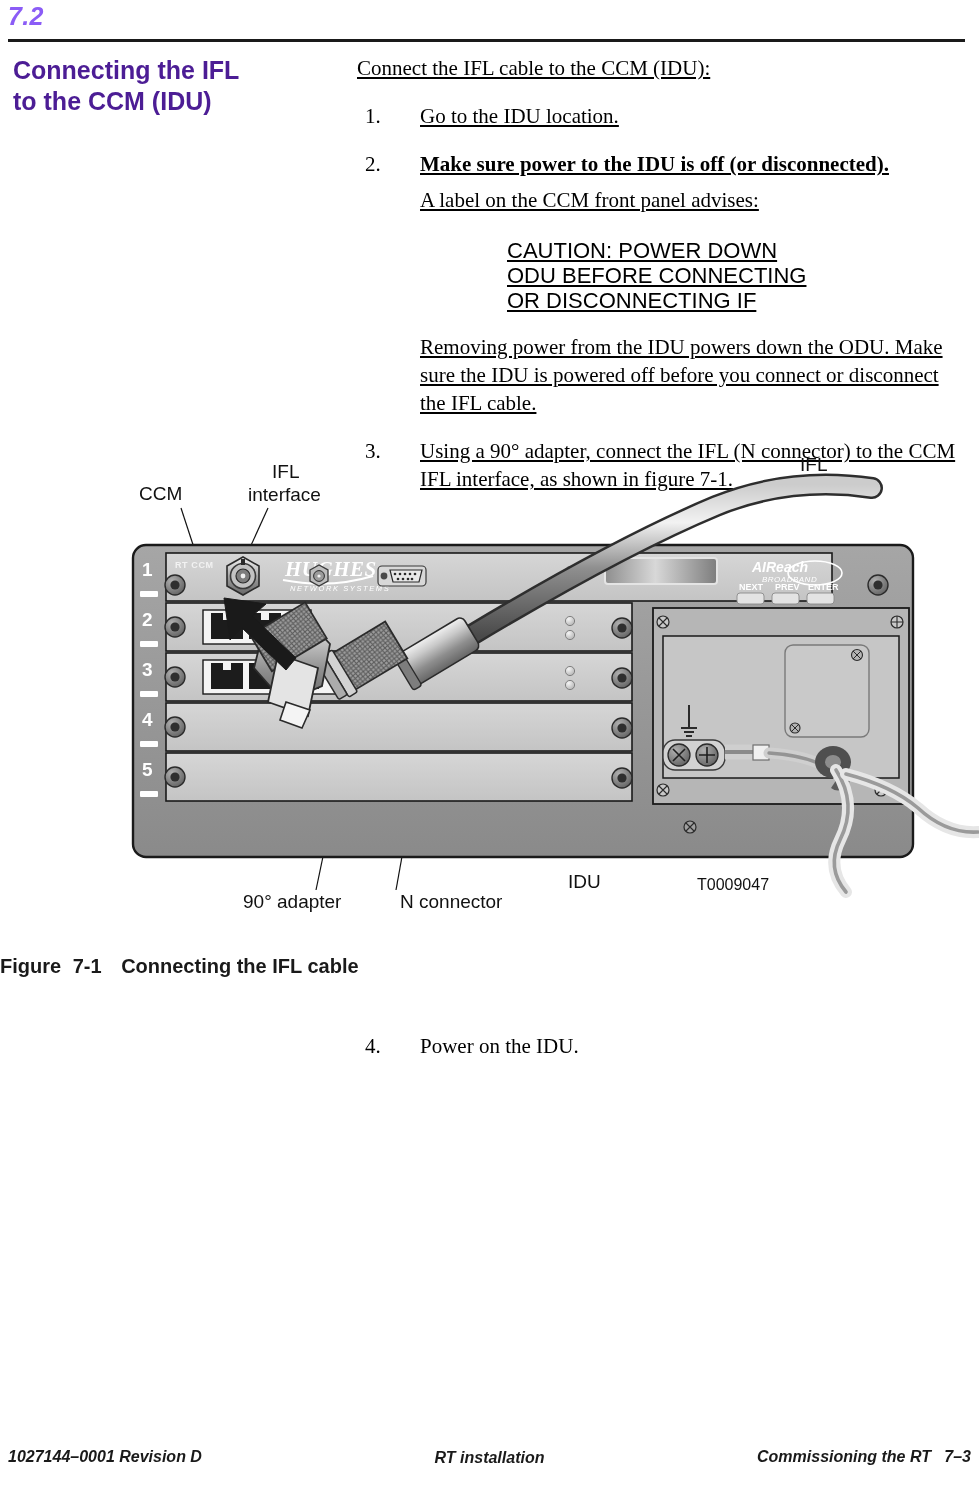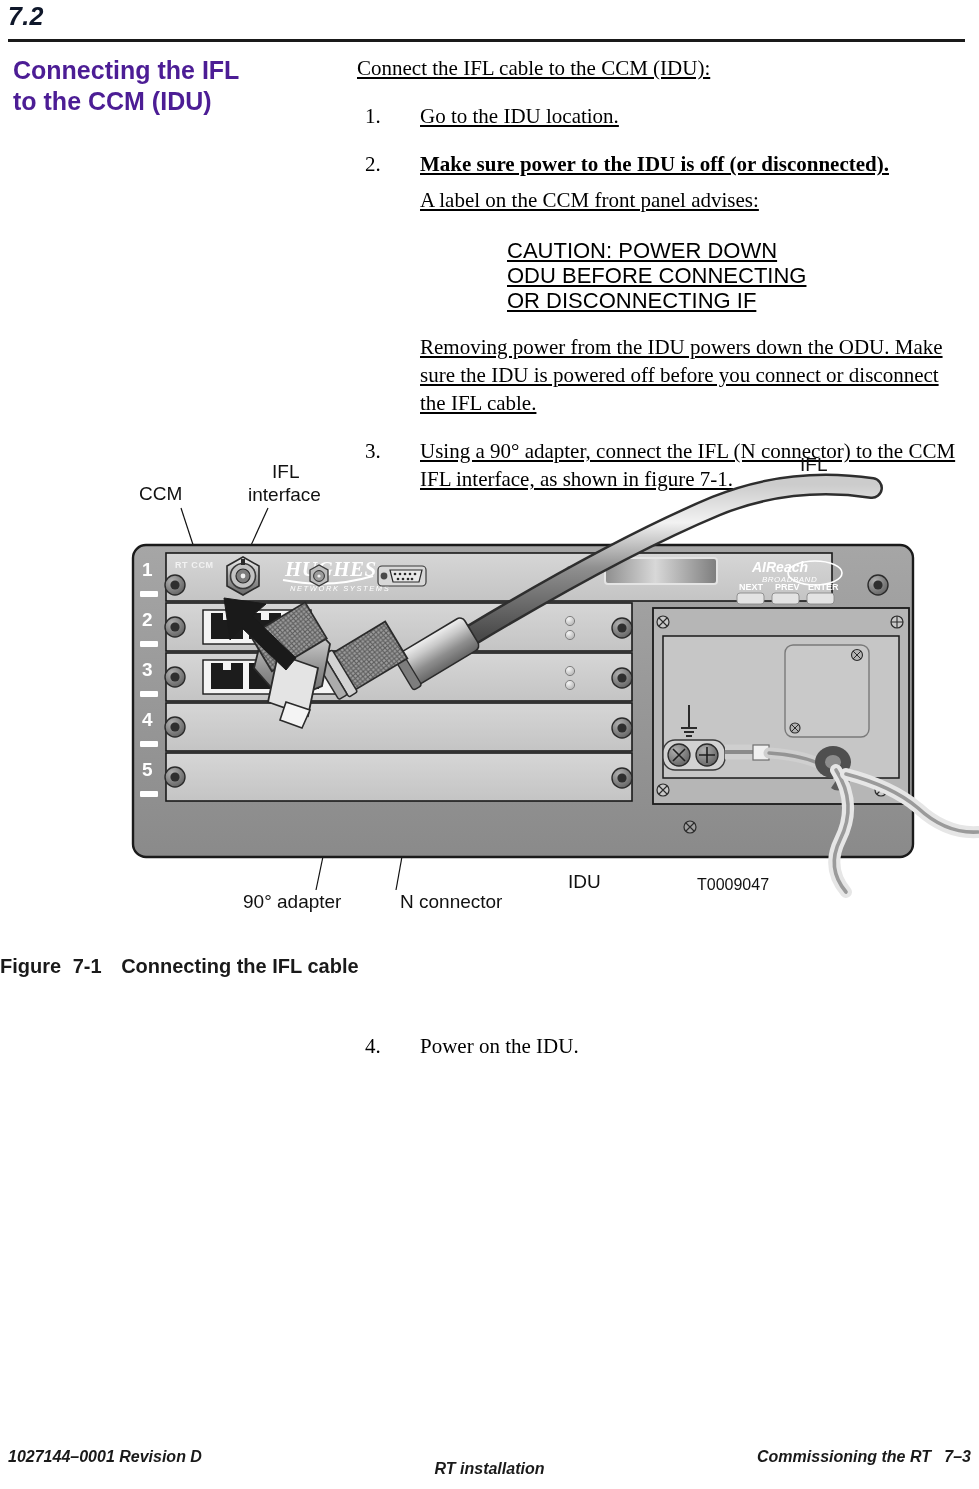--- a/index.html
+++ b/index.html
@@ -19,21 +19,21 @@
   
   #section-number {
     position: absolute;
     left: 8px;
     top: 2px;
     font-family: "Liberation Sans", sans-serif;
     font-style: italic;
     font-weight: bold;
     font-size: 25px;
     letter-spacing: 0.3px;
-    color: #0f172a;
+    color: #8b5cf6;
   }
   #header-rule {
     position: absolute;
     left: 8px;
     top: 39px;
     width: 957px;
     height: 3px;
     background: #1a1a1a;
   }
 
@@ -132,21 +132,21 @@
     left: 8px;
     top: 1448px;
     width: 963px;
     font-family: "Liberation Sans", sans-serif;
     font-style: italic;
     font-weight: bold;
     font-size: 16px;
     color: #1a1a1a;
   }
   #footer .f-left { position: absolute; left: 0; top: 0; }
-  #footer .f-center { position: absolute; left: 0; top: 12px; width: 963px; text-align: center; }
+  #footer .f-center { position: absolute; left: 0; top: 1px; width: 963px; text-align: center; }
   #footer .f-right { position: absolute; right: 0; top: 0; white-space: pre; }
 </style>
 </head>
 <body>
 
 <div id="section-number">7.2</div>
 <div id="header-rule"></div>
 
 <div id="side-heading">
   <div>Connecting the IFL</div>

